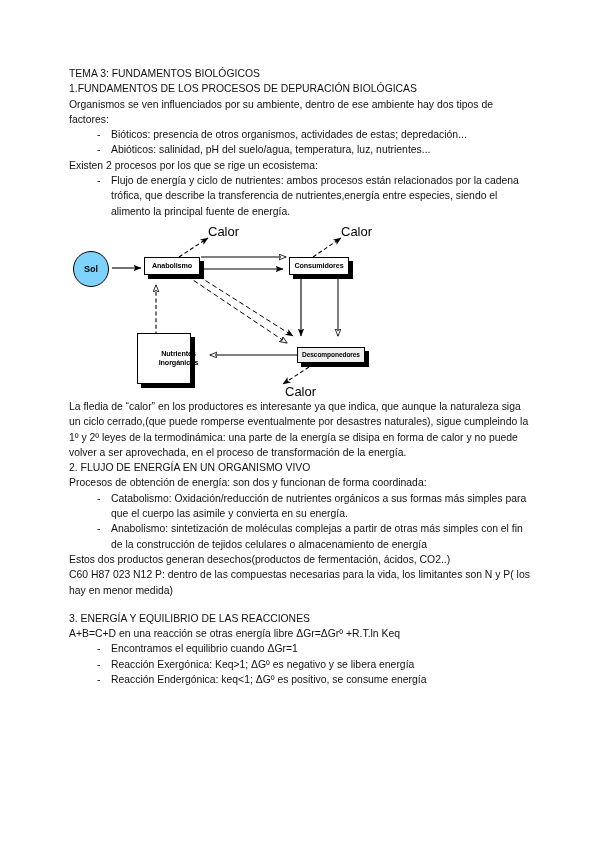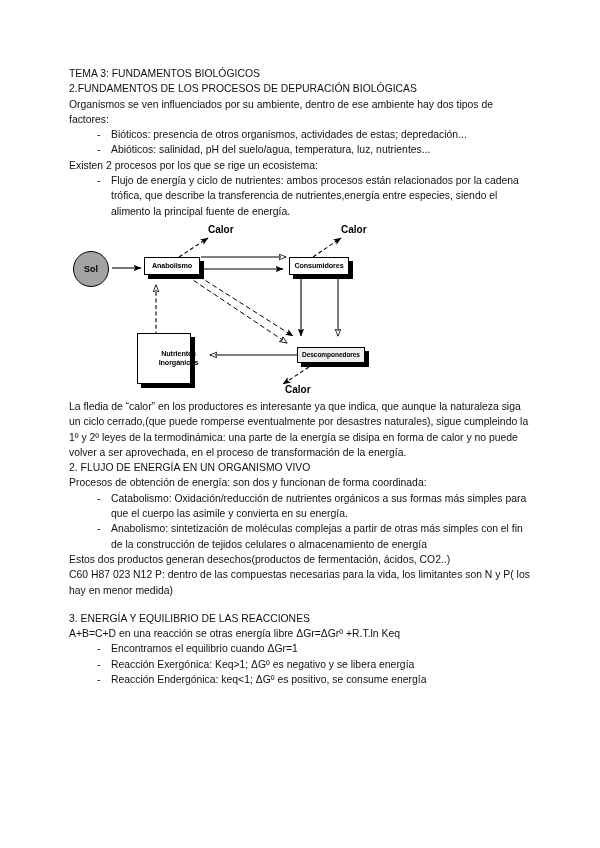--- a/index.html
+++ b/index.html
@@ -89,46 +89,46 @@
   .dshadow {
     position: absolute;
     background: #000000;
     z-index: 2;
   }
   .dcircle {
     position: absolute;
     box-sizing: border-box;
     border: 1.2px solid #000000;
     border-radius: 50%;
-    background: #a3a3a3;
+    background: #7dd3fc;
     display: flex;
     align-items: center;
     justify-content: center;
     font-size: 9px;
     font-weight: bold;
     z-index: 3;
   }
   .dlabel {
     position: absolute;
-    font-size: 10px;
-    font-weight: bold;
+    font-size: 13px;
+    font-weight: normal;
     color: #000;
     z-index: 3;
     white-space: nowrap;
   }
 </style>
 </head>
 <body>
 
 <div class="page">
   <div class="content">
 
     <div class="heading">TEMA 3: FUNDAMENTOS BIOLÓGICOS</div>
 
-    <div class="heading">2.FUNDAMENTOS DE LOS PROCESOS DE DEPURACIÓN BIOLÓGICAS</div>
+    <div class="heading">1.FUNDAMENTOS DE LOS PROCESOS DE DEPURACIÓN BIOLÓGICAS</div>
 
     <div class="para">Organismos se ven influenciados por su ambiente, dentro de ese ambiente hay dos tipos de factores:</div>
 
     <div class="bullet-row">
       <span class="dash">-</span>
       <span class="btext">Bióticos: presencia de otros organismos, actividades de estas; depredación...</span>
     </div>
     <div class="bullet-row">
       <span class="dash">-</span>
       <span class="btext">Abióticos: salinidad, pH del suelo/agua, temperatura, luz, nutrientes...</span>

